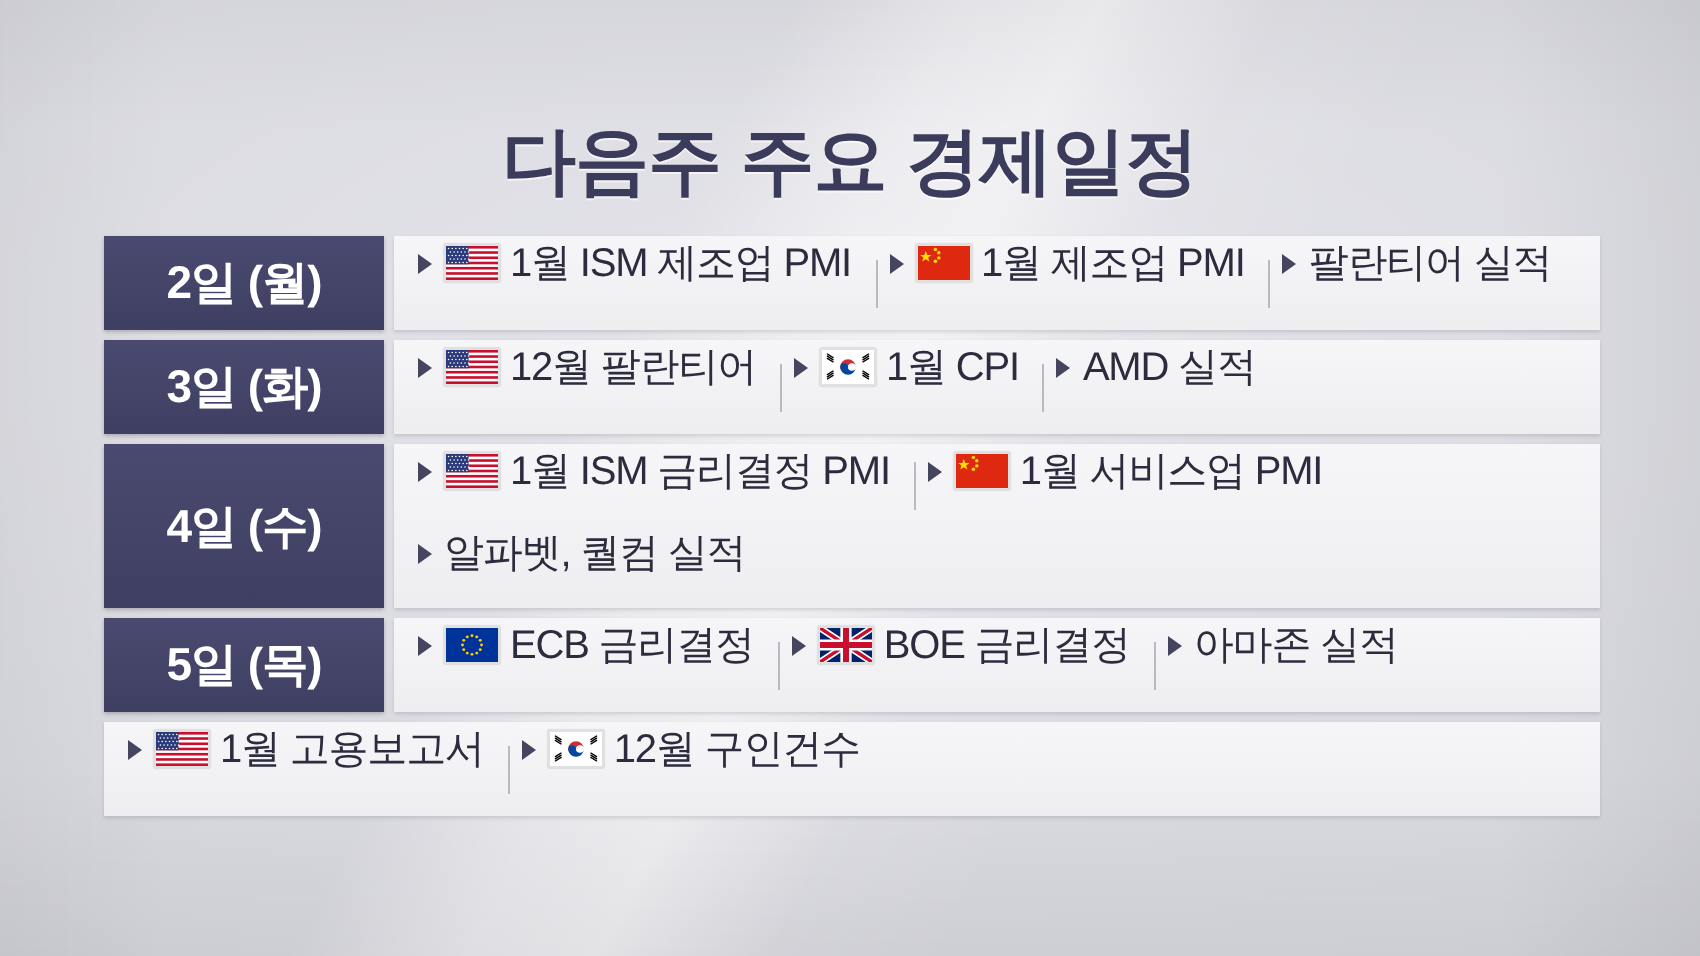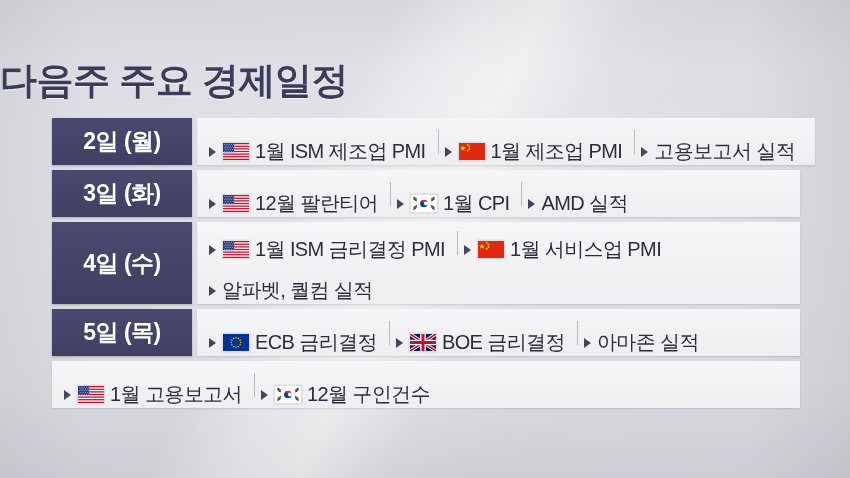--- a/index.html
+++ b/index.html
@@ -37,21 +37,21 @@
     background:
       linear-gradient(to bottom, rgba(0,0,0,0.03) 0%, rgba(0,0,0,0) 14%, rgba(0,0,0,0) 80%, rgba(0,0,0,0.045) 100%),
       linear-gradient(to right, rgba(0,0,0,0.035) 0%, rgba(0,0,0,0) 10%, rgba(0,0,0,0) 88%, rgba(0,0,0,0.05) 100%);
     pointer-events:none;
   }
 
   
   #title{
     position:absolute;
     left:0; right:0; top:56px;
-    text-align:left;
+    text-align:center;
     font-size:37px;
     font-weight:bold;
     letter-spacing:-0.5px;
     color:#3b3b5c;
     text-shadow:0 1px 0 rgba(255,255,255,0.65);
     z-index:3;
   }
 
   
   #schedule{
@@ -98,21 +98,21 @@
 
   .row.r1 .date-cell, .row.r1 .items-cell,
   .row.r2 .date-cell, .row.r2 .items-cell,
   .row.r4 .date-cell, .row.r4 .items-cell,
   .row.r5 .date-cell, .row.r5 .items-cell{ height:47px; }
 
   .row.r3 .date-cell, .row.r3 .items-cell{ height:82px; }
 
   .item-line{
     display:flex;
-    align-items:flex-end;
+    align-items:flex-start;
     flex:1 1 auto;
   }
   .row.r3 .item-line{ flex:0 0 41px; }
 
   .item{
     display:flex;
     align-items:center;
     white-space:nowrap;
     padding:0 10px 0 4px;
   }
@@ -222,21 +222,21 @@
               <circle cx="20" cy="4" r="2" fill="#ffde00"></circle>
               <circle cx="24" cy="8" r="2" fill="#ffde00"></circle>
               <circle cx="24" cy="14" r="2" fill="#ffde00"></circle>
               <circle cx="20" cy="18" r="2" fill="#ffde00"></circle>
             </svg>
             <span class="label">1월 제조업 PMI</span>
           </div>
           <div class="sep"></div>
           <div class="item">
             <span class="bullet"></span>
-            <span class="label">고용보고서 실적</span>
+            <span class="label">팔란티어 실적</span>
           </div>
         </div>
       </div>
     </div>
     <div class="row r2">
       <div class="date-cell">3일 (화)</div>
       <div class="items-cell">
         <div class="item-line">
           <div class="item">
             <span class="bullet"></span>

